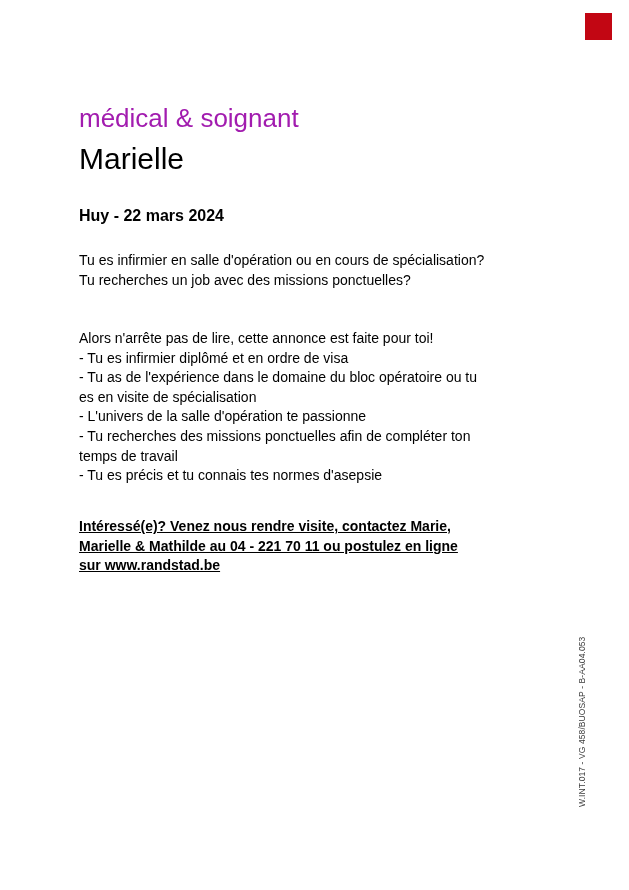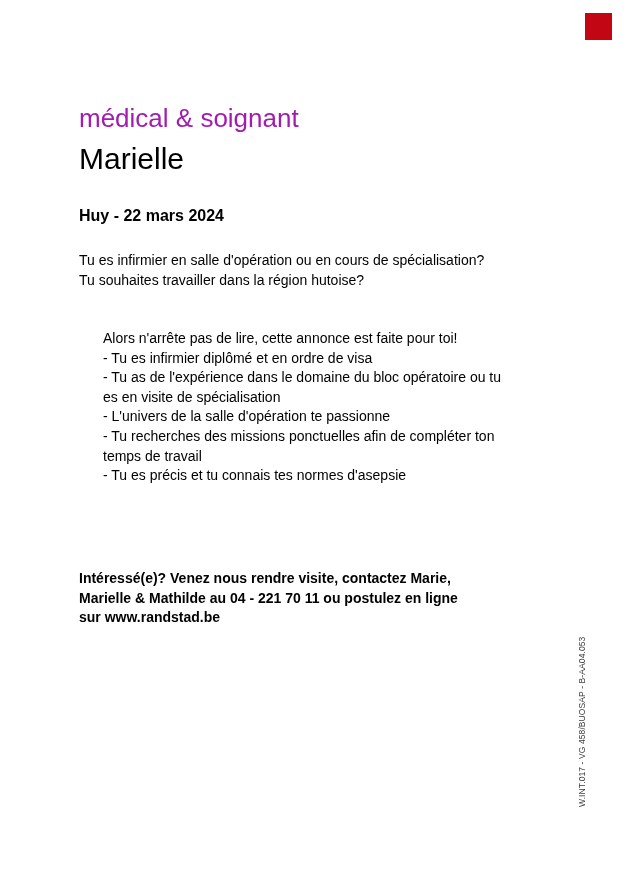--- a/index.html
+++ b/index.html
@@ -48,22 +48,22 @@
   }
   .textblock {
     position: absolute;
     left: 79px;
     width: 505px;
     font-size: 14px;
     line-height: 19.6px;
   }
   .textblock .line { white-space: nowrap; }
   .intro   { top: 251px; }
-  .body    { top: 329px; margin-left: 24px; }
-  .contact { top: 569px; font-weight: bold; }
+  .body    { top: 329px; }
+  .contact { top: 517px; font-weight: bold; text-decoration: underline; }
   .refcode {
     position: absolute;
     left: 577px; top: 807px;
     transform: rotate(-90deg);
     transform-origin: 0 0;
     font-size: 8.5px;
     letter-spacing: 0.1px;
     color: #3a3a3a;
     white-space: nowrap;
   }
@@ -76,21 +76,21 @@
   <div class="logo-square" style="background-color: rgb(194, 6, 19);"></div>
 
   <div class="category" style="color: #a21caf;">médical &amp; soignant</div>
 
   <h1 class="title">Marielle</h1>
 
   <div class="dateline">Huy - 22 mars 2024</div>
 
   <div class="textblock intro">
       <div class="line">Tu es infirmier en salle d'opération ou en cours de spécialisation?</div>
-      <div class="line">Tu souhaites travailler dans la région hutoise?</div>
+      <div class="line">Tu recherches un job avec des missions ponctuelles?</div>
     </div>
 
   <div class="textblock body">
       <div class="line">Alors n'arrête pas de lire, cette annonce est faite pour toi!</div>
       <div class="line">- Tu es infirmier diplômé et en ordre de visa</div>
       <div class="line">- Tu as de l'expérience dans le domaine du bloc opératoire ou tu</div>
       <div class="line">es en visite de spécialisation</div>
       <div class="line">- L'univers de la salle d'opération te passionne</div>
       <div class="line">- Tu recherches des missions ponctuelles afin de compléter ton</div>
       <div class="line">temps de travail</div>

